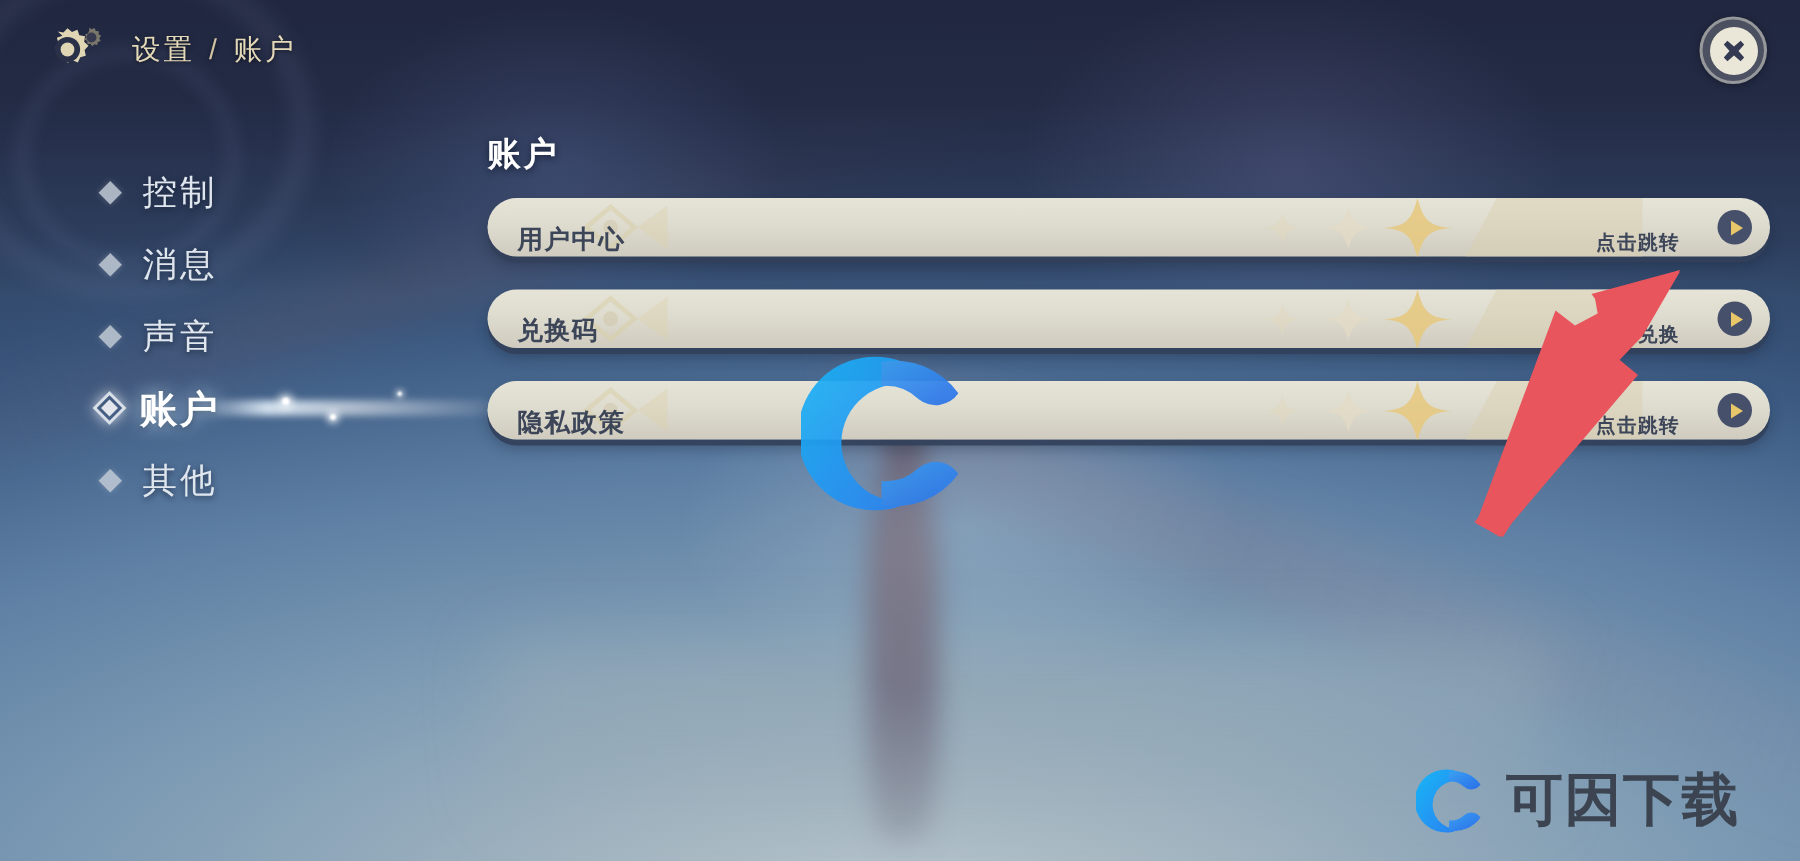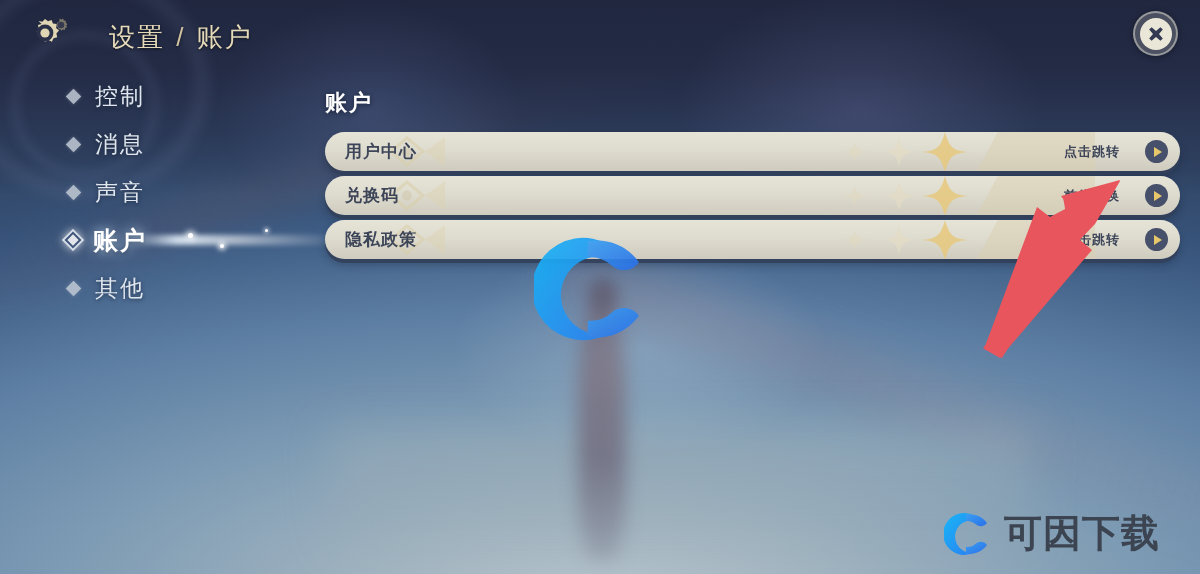--- a/index.html
+++ b/index.html
@@ -85,25 +85,24 @@
   }
 
   
   .header {
     position: absolute; left: 0; top: 0; width: 1200px; height: 70px;
     z-index: 20;
   }
   .gear-icon { position: absolute; left: 14px; top: 12px; width: 62px; height: 46px; }
   .breadcrumb {
     position: absolute; left: 88px; top: 20px;
-    font-size: 26px; letter-spacing: 2px;
+    font-size: 19px; letter-spacing: 2px;
     color: #e4d9b8;
     text-shadow: 0 1px 3px rgba(0,0,0,0.6);
     white-space: nowrap;
-    margin-left: 21px;
   }
   .breadcrumb .sep { color: #cfc3a2; padding: 0 2px; }
 
   .close-btn {
     position: absolute; right: 22px; top: 11px;
     width: 45px; height: 45px; border-radius: 50%;
     background: rgba(226,222,208,0.22);
     border: 2px solid rgba(214,212,203,0.55);
     display: flex; align-items: center; justify-content: center;
     cursor: pointer;
@@ -111,21 +110,21 @@
   }
   .close-inner {
     width: 32px; height: 32px; border-radius: 50%;
     background: #ebe7d8;
     display: flex; align-items: center; justify-content: center;
   }
   .close-x { display: block; }
 
   
   .sidebar {
-    position: absolute; left: 60px; top: 72px; width: 230px;
+    position: absolute; left: 60px; top: 104px; width: 230px;
     z-index: 15;
   }
   .side-item {
     position: relative;
     height: 48px;
     display: flex; align-items: center;
     cursor: pointer;
     padding-left: 8px;
   }
   .side-bullet {
@@ -180,25 +179,25 @@
   .section-title {
     font-size: 22px; font-weight: bold; color: #ffffff;
     letter-spacing: 2px;
     text-shadow: 0 1px 5px rgba(15,25,45,0.85);
     margin-bottom: 14px;
   }
 
   .row {
     position: relative;
     height: 39px;
-    margin-bottom: 5px;
+    margin-bottom: 22px;
     border-radius: 20px;
     background: linear-gradient(180deg, #e6e3d7 0%, #dedbcf 45%, #cfccbf 100%);
     box-shadow: 0 4px 0 0 rgba(50,64,90,0.88), 0 6px 9px rgba(20,30,50,0.32);
-    display: flex; align-items: center;
+    display: flex; align-items: flex-end;
     overflow: hidden;
     cursor: pointer;
   }
   .row-deco-left {
     position: absolute; left: 48px; top: 0; width: 120px; height: 39px;
     opacity: 0.5; pointer-events: none;
   }
   .row-deco-right {
     position: absolute; left: 470px; top: -4px; width: 300px; height: 47px;
     pointer-events: none;

